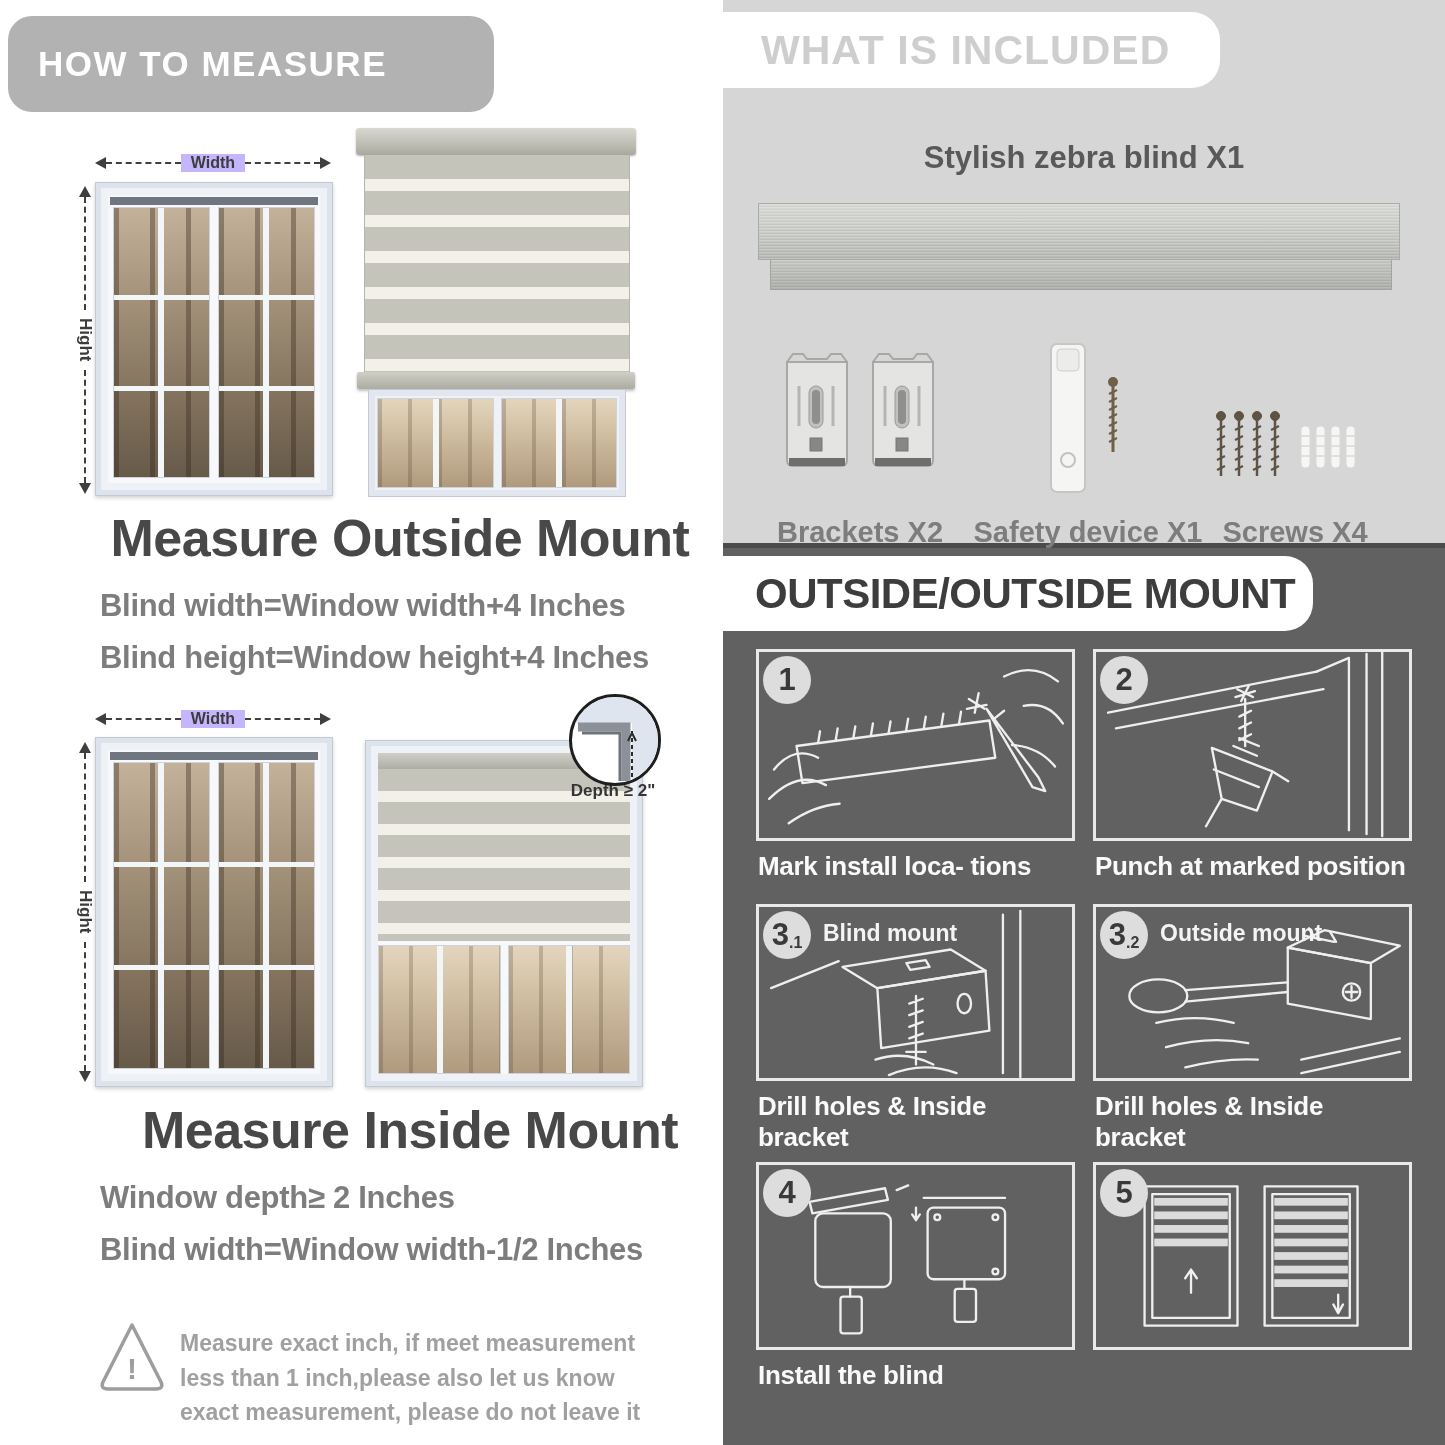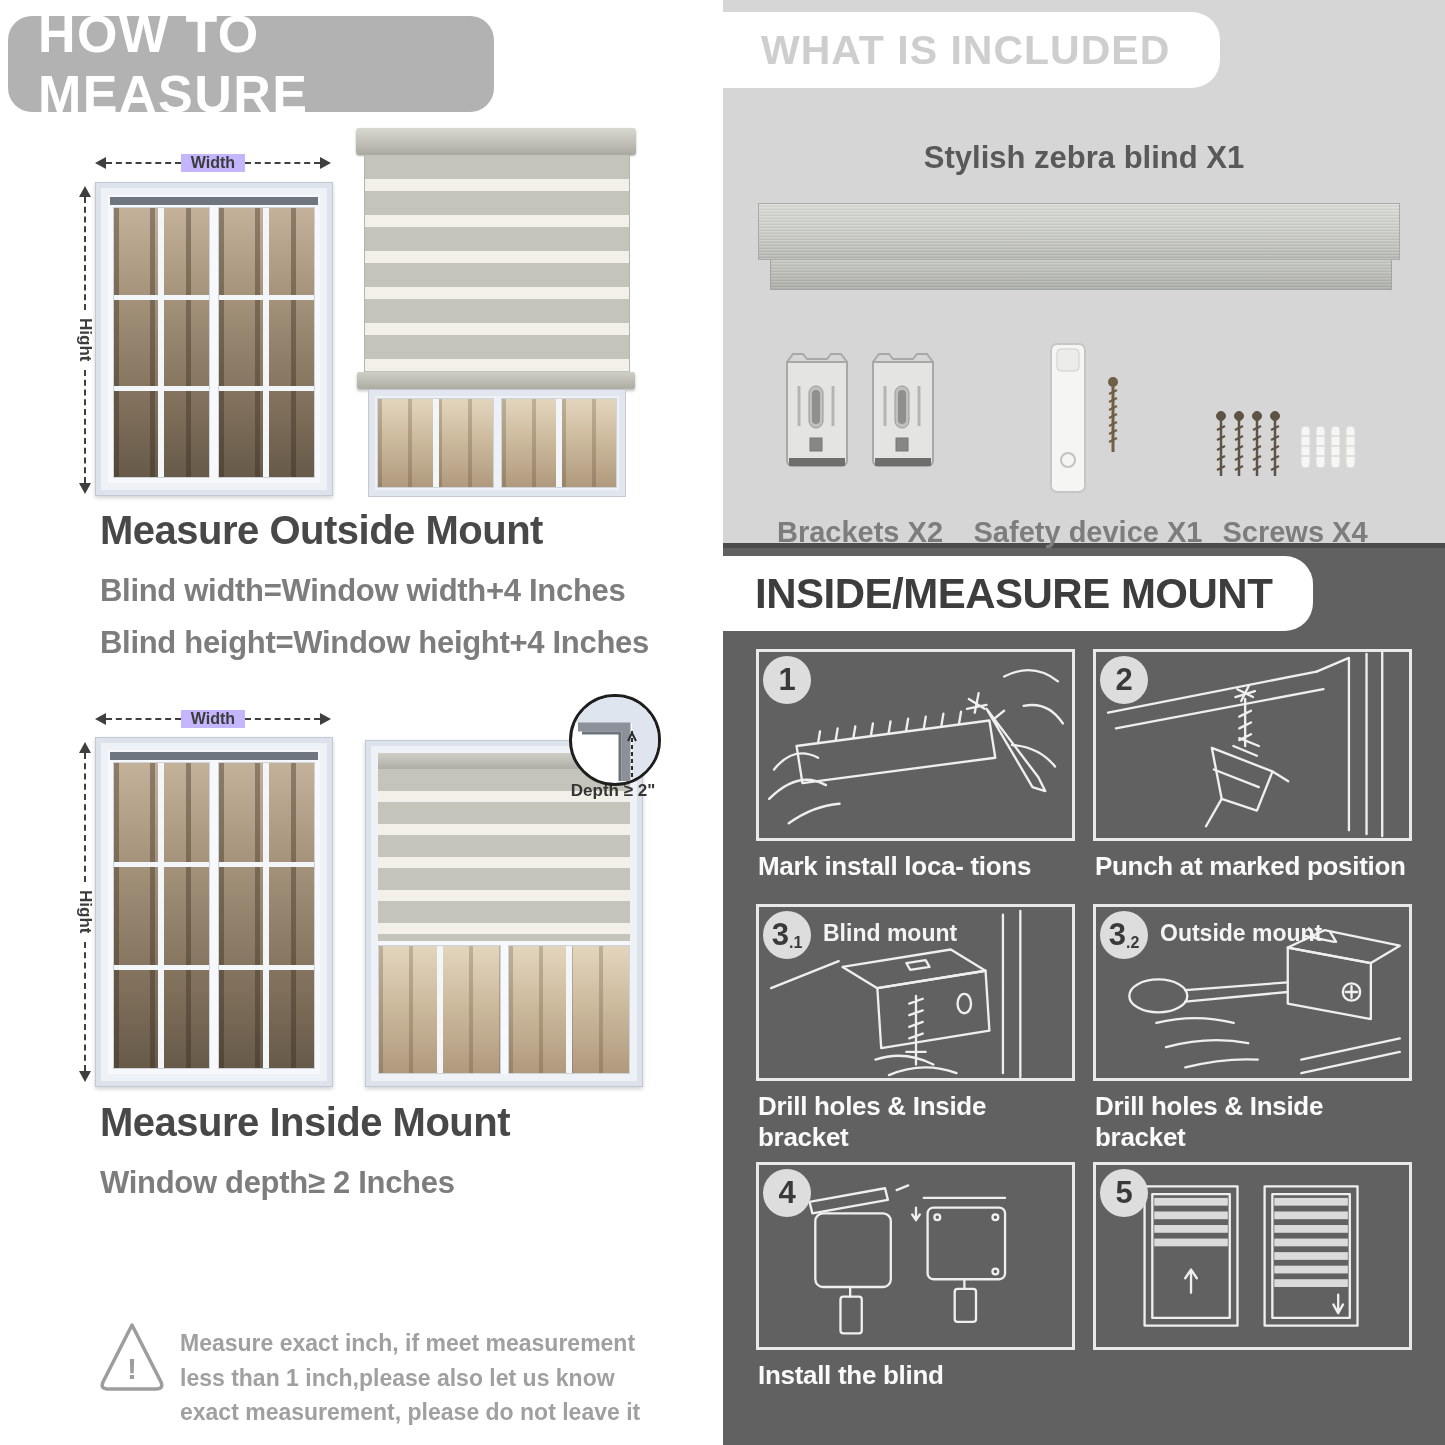--- a/index.html
+++ b/index.html
@@ -3,21 +3,21 @@
 <meta charset="utf-8">
 <style>
   html,body{margin:0;padding:0;background:#fff;}
   .canvas{position:relative;width:1445px;height:1445px;background:#fff;overflow:hidden;
           font-family:"Liberation Sans",sans-serif;}
   .abs{position:absolute;}
 
   
   .band-how{left:8px;top:16px;width:486px;height:96px;background:#b2b2b2;border-radius:24px;
             display:flex;align-items:center;padding-left:30px;box-sizing:border-box;}
-  .band-how span{color:#fff;font-size:52px;font-weight:700;letter-spacing:1.5px;}
+  .band-how span{color:#fff;font-size:35px;font-weight:700;letter-spacing:1.5px;}
   .band-inc{left:0;top:12px;width:497px;height:76px;background:#fff;border-radius:0 28px 28px 0;
             display:flex;align-items:center;padding-left:38px;box-sizing:border-box;}
   .band-inc span{color:#cecece;font-size:41px;font-weight:700;letter-spacing:1px;}
   .band-mnt{left:0;top:556px;width:590px;height:75px;background:#fff;border-radius:0 28px 28px 0;
             display:flex;align-items:center;padding-left:32px;box-sizing:border-box;z-index:3;}
   .band-mnt span{color:#3d3d3d;font-size:42px;font-weight:700;letter-spacing:-0.5px;}
 
   
   .harrow{display:flex;align-items:center;height:26px;}
   .harrow .ah{width:0;height:0;border-top:6px solid transparent;border-bottom:6px solid transparent;}
@@ -65,21 +65,21 @@
   .bs-head{height:16px;background:linear-gradient(180deg,#cfcfc8,#aeaea5);}
   .bs-fab{height:172px;background:repeating-linear-gradient(180deg,#c5c4ba 0 22px,#f2f0e9 22px 33px);}
   .bs-panes{flex:1;position:relative;display:flex;gap:7px;padding-top:4px;background:#f6f8fb;}
 
   
   .depthc{left:569px;top:694px;width:86px;height:86px;border-radius:50%;border:3px solid #1e1e1e;
           background:#fff;overflow:hidden;z-index:5;}
   .depthlbl{left:549px;top:781px;width:128px;text-align:center;font-size:17px;font-weight:700;color:#353535;}
 
   
-  .tblock h2{margin:0 0 16px 0;font-size:40px;font-weight:700;color:#484848;letter-spacing:-0.5px;}
+  .tblock h2{margin:0 0 16px 0;font-size:52px;font-weight:700;color:#484848;letter-spacing:-0.5px;text-align:center;}
   .tblock p{margin:0 0 8px 0;font-size:31px;font-weight:700;color:#7d7d7d;line-height:1.42;letter-spacing:-0.3px;}
   .warn-txt{left:180px;top:1326px;width:478px;font-size:23px;font-weight:700;color:#a0a0a0;line-height:1.5;}
   .warn-ico{left:98px;top:1318px;width:68px;height:78px;}
   .warn-ico .mark{position:absolute;inset:0;display:flex;align-items:flex-end;justify-content:center;
                   padding-bottom:10px;font-size:30px;font-weight:700;color:#9d9d9d;box-sizing:border-box;}
 
   
   .right-col{left:723px;top:0;width:722px;height:1445px;}
   .rc-top{position:absolute;left:0;top:0;width:722px;height:543px;background:#d6d6d6;}
   .rc-bottom{position:absolute;left:0;top:543px;width:722px;height:902px;background:#616161;
@@ -197,20 +197,21 @@
       <path d="M10 36 H48 V84" stroke="#6d737b" stroke-width="3" fill="none"></path>
       <path d="M60 34 V82" stroke="#2b2b2b" stroke-width="2" stroke-dasharray="4 3" fill="none"></path>
       <path d="M56 44 l4 -8 4 8" stroke="#2b2b2b" stroke-width="2" fill="none"></path>
     </svg>
   </div>
   <div class="abs depthlbl">Depth ≥ 2"</div>
 
   <div class="abs tblock" style="left:100px;top:1100px;width:620px;">
     <h2>Measure Inside Mount</h2>
     <p>Window depth≥ 2 Inches</p>
+    <p>Blind width=Window width-1/2 Inches</p>
   </div>
 
   <div class="abs warn-ico">
     <svg viewBox="0 0 68 78" width="68" height="78">
       <path d="M34 7 L63 64 q3 7 -5 7 L10 71 q-8 0 -5 -7 Z" fill="none" stroke="#9d9d9d" stroke-width="3.5" stroke-linejoin="round"></path>
     </svg>
     <span class="mark">!</span>
   </div>
   <div class="abs warn-txt">Measure exact inch, if meet measurement less than 1 inch,please also let us know exact measurement, please do not leave it</div>
 
@@ -296,21 +297,21 @@
             <path d="M-4 10 h9 M-4 20 h9 M-4 30 h9" stroke-width="1.5" fill="none"></path>
           </g>
       </g>
     </svg>
 
     <div class="abs comp-lbl" style="left:22px;">Brackets X2</div>
     <div class="abs comp-lbl" style="left:250px;">Safety device X1</div>
     <div class="abs comp-lbl" style="left:457px;">Screws X4</div>
 
     <div class="abs band-mnt">
-      <span>INSIDE/MEASURE MOUNT</span>
+      <span>OUTSIDE/OUTSIDE MOUNT</span>
     </div>
 
     <div class="step" style="left:33px;top:649px;">
       <div class="panel p1">
         <svg class="illus" viewBox="0 0 319 190">
           <g class="ill">
             <path d="M38 96 L235 70 L241 108 L44 134 Z"></path>
             <path d="M60 93 l2 -12 M78 90 l2 -12 M96 88 l2 -12 M114 85 l2 -12 M132 83 l2 -12 M150 80 l2 -12 M168 78 l2 -12 M186 75 l2 -12 M204 73 l2 -12"></path>
             <path d="M214 48 l16 10 M224 42 l-4 20 M212 58 l20 -4"></path>
             <path d="M232 58 L285 128 L292 142 L279 138 Z M240 68 l10 -8"></path>

